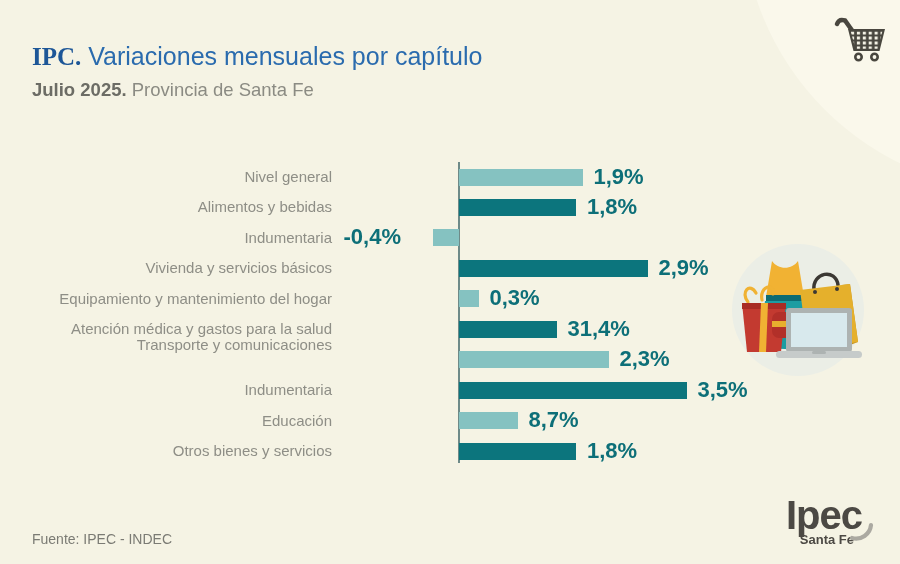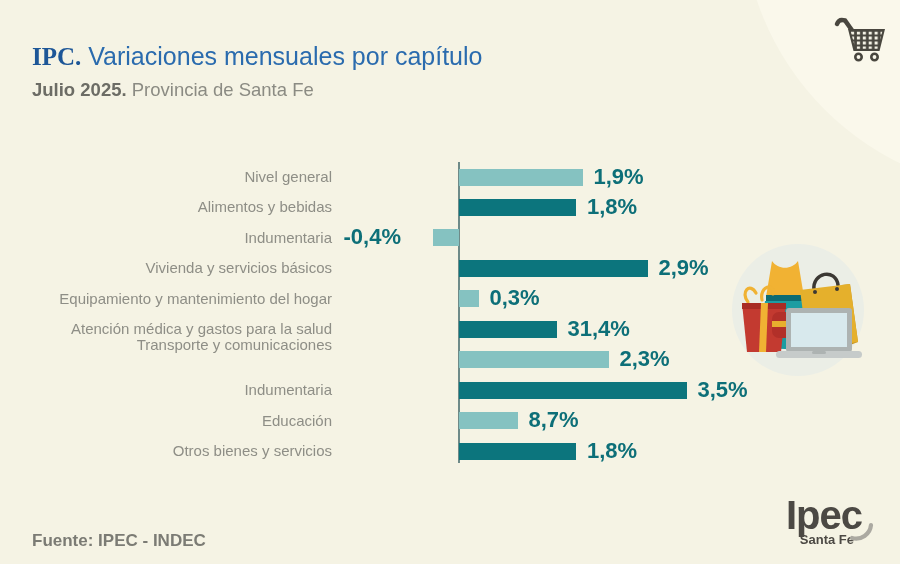--- a/index.html
+++ b/index.html
@@ -33,21 +33,21 @@
     position:absolute;right:545px;white-space:nowrap;text-align:right;
     font-size:15px;line-height:18px;color:var(--category-label);
   }
   .bar{position:absolute;height:17px;}
   .val-label{
     position:absolute;white-space:nowrap;font-size:22px;line-height:26px;
     font-weight:700;color:var(--value-text);
   }
   .illustration{position:absolute;left:728px;top:240px;}
   .footer-source{
-    position:absolute;left:32px;top:531px;font-size:17px;color:var(--footer-text);font-weight:bold;
+    position:absolute;left:32px;top:531px;font-size:14px;color:var(--footer-text);
   }
   .logo{position:absolute;right:38px;top:494px;text-align:right;}
   .logo-word{
     position:relative;display:inline-block;font-size:40px;line-height:42px;
     font-weight:700;letter-spacing:-1px;color:var(--logo-text);
   }
   .logo-swoosh{position:absolute;right:-13px;bottom:3px;}
   .logo-sub{font-size:13px;font-weight:700;color:var(--logo-text);margin-top:-4px;padding-right:8px;}
 </style>
 </head>

